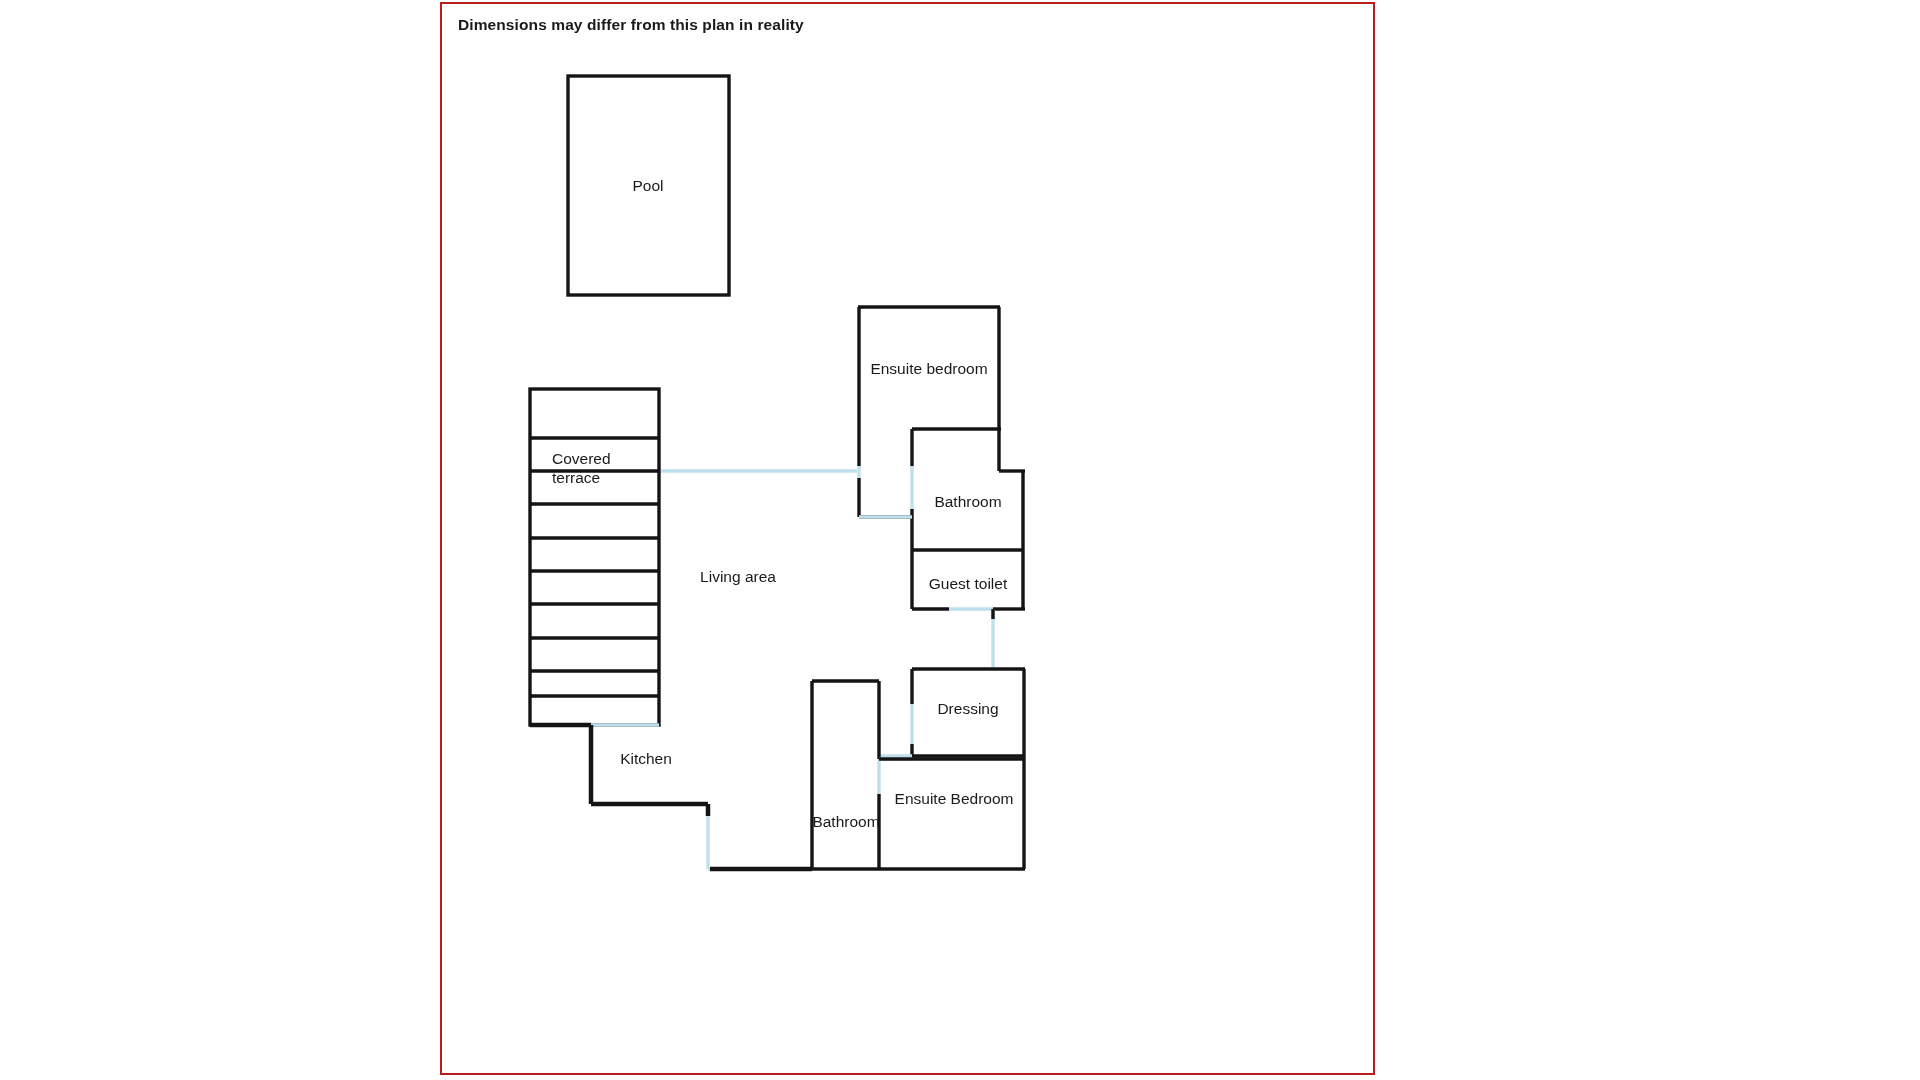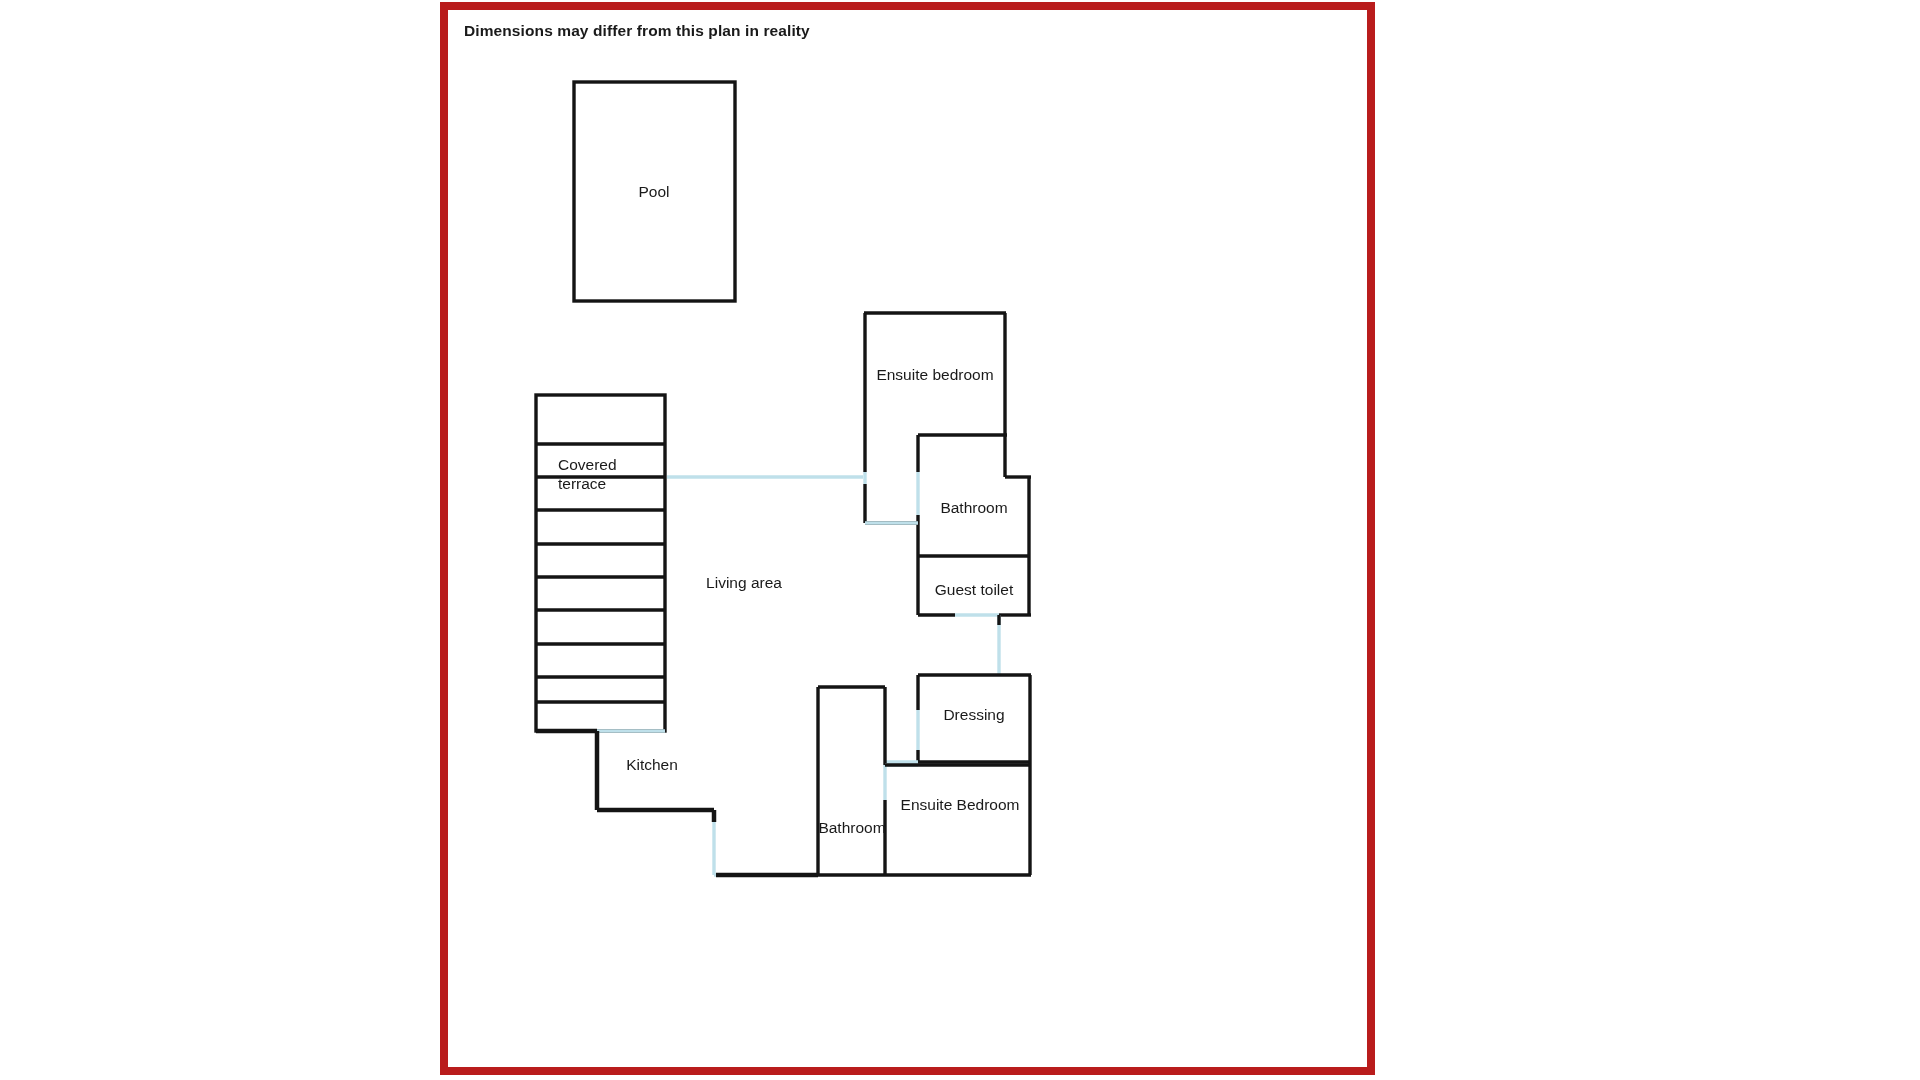--- a/index.html
+++ b/index.html
@@ -16,21 +16,21 @@
     width: 1920px;
     height: 1080px;
     background: #ffffff;
   }
   .plan-frame {
     position: absolute;
     left: 440px;
     top: 2px;
     width: 935px;
     height: 1073px;
-    border: 8px solid #b91c1c;
+    border: 2px solid #b91c1c;
     background: #ffffff;
     box-sizing: border-box;
   }
   .caption {
     position: absolute;
     left: 16px;
     top: 12px;
     font-size: 15.5px;
     font-weight: 700;
     color: #1a1a1a;

